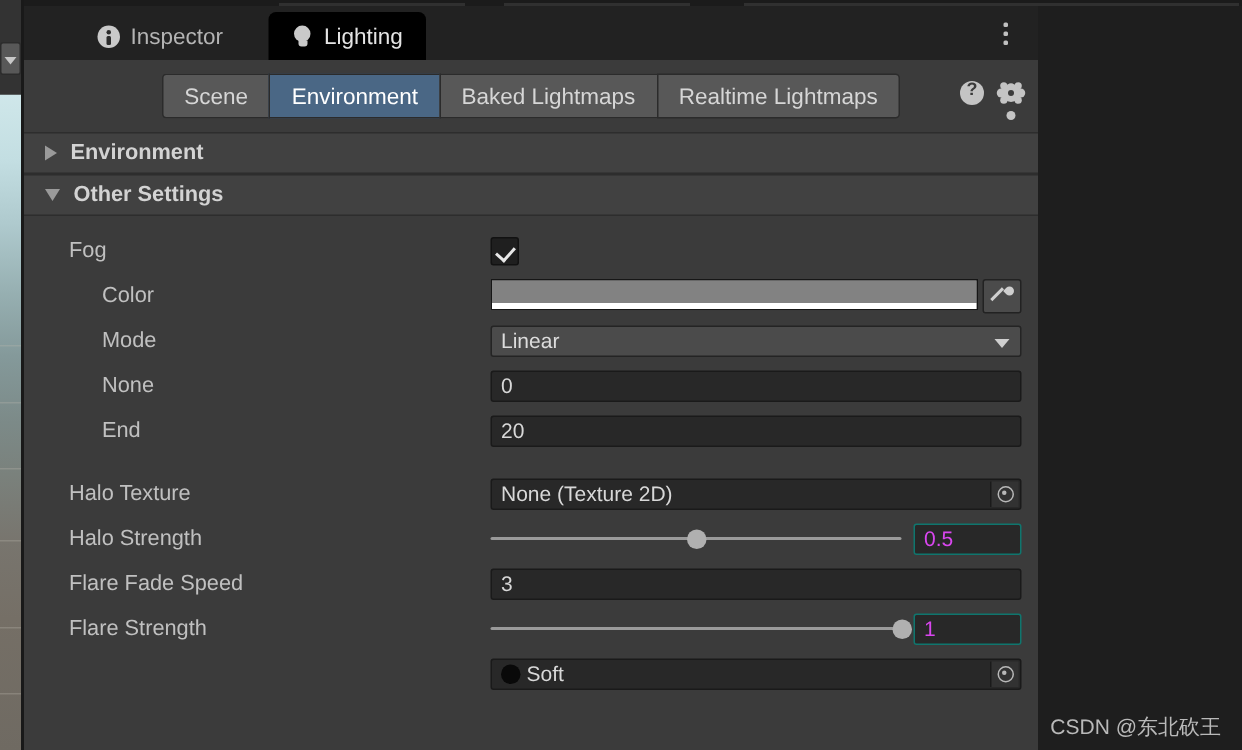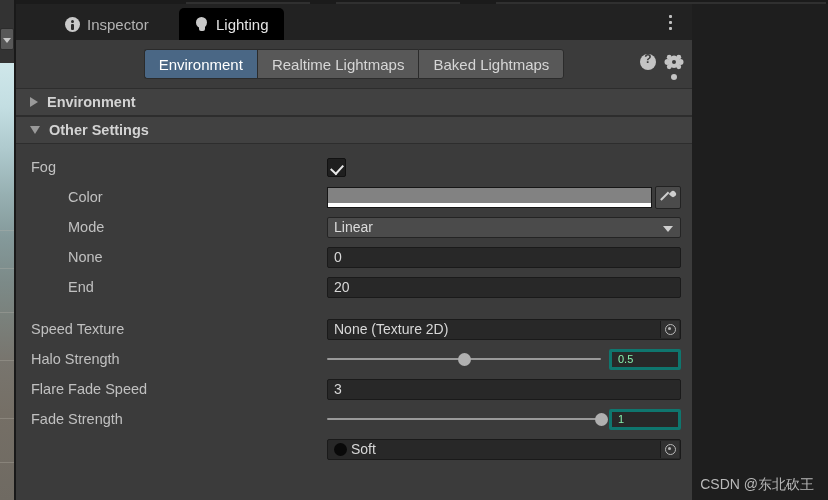--- a/index.html
+++ b/index.html
@@ -194,26 +194,26 @@
   .sect .stitle { font-size: 14.5px; font-weight: bold; color: #d3d3d3; }
 
   .prow {
     position: relative; height: 30px;
     display: flex; align-items: center;
   }
   .plabel {
     font-size: 14.5px; color: #c0c0c0;
     white-space: nowrap;
   }
-  .plabel.ind0 { padding-left: 15px; }
+  .plabel.ind0 { padding-left: 30px; }
   .plabel.ind1 { padding-left: 52px; }
 
   .pfield {
     position: absolute; left: 311px; right: 11px;
-    display: flex; align-items: center;
+    display: flex; align-items: flex-start;
   }
 
   
   .chk {
     width: 19px; height: 19px;
     background: #1f1f1f; border: 1px solid #121212;
     border-radius: 2px; position: relative; cursor: default;
   }
   .chk::after {
     content: ""; position: absolute; left: 5px; top: 3px;
@@ -298,23 +298,23 @@
     position: absolute; left: 0; right: 0; top: 9.5px; height: 2px;
     background: #9a9a9a; border-radius: 1px;
   }
   .sliderwrap .knob {
     position: absolute; top: 4px;
     width: 13px; height: 13px; border-radius: 50%;
     background: #b0b0b0; margin-left: -6.5px;
   }
   .slidernum {
     width: 72px; flex: none; height: 21px;
-    background: #282828; border: 3px solid #0f766e; border-radius: 2px;
+    background: #282828; border: 1px solid #0f766e; border-radius: 2px;
     display: flex; align-items: center; padding: 0 6px;
-    font-size: 11px; color: #86efac; cursor: text;
+    font-size: 14px; color: #d946ef; cursor: text;
   }
 
   #watermark {
     position: absolute; right: 14px; bottom: 6px;
     font-size: 14px; color: #b9b9b9;
     pointer-events: none; white-space: nowrap; margin-left: 32px;
   }
 </style>
 </head>
 <body>
@@ -357,28 +357,31 @@
 
       <div id="kebab">
         <span></span>
           <span></span>
           <span></span>
       </div>
     </div>
 
     <div id="toolbar">
       <div id="modegroup">
+        <div class="mbtn">
+          <span>Scene</span>
+        </div>
         <div class="mbtn sel">
           <span>Environment</span>
         </div>
         <div class="mbtn">
+          <span>Baked Lightmaps</span>
+        </div>
+        <div class="mbtn">
           <span>Realtime Lightmaps</span>
-        </div>
-        <div class="mbtn">
-          <span>Baked Lightmaps</span>
         </div>
       </div>
       <div id="tool-right">
         <div class="ic-help"></div>
         <div class="ic-gear"></div>
       </div>
     </div>
 
     <div id="body">
 
@@ -436,21 +439,21 @@
         <div class="pfield">
           <div class="numfield">
             <span>20</span>
           </div>
         </div>
       </div>
 
       <div style="height:12px"></div>
 
       <div class="prow">
-        <span class="plabel ind0">Speed Texture</span>
+        <span class="plabel ind0">Halo Texture</span>
         <div class="pfield">
           <div class="objfield">
             <span>None (Texture 2D)</span>
             <span class="objpick">
                 <i></i>
               </span>
           </div>
         </div>
       </div>
 
@@ -470,21 +473,21 @@
       <div class="prow">
         <span class="plabel ind0">Flare Fade Speed</span>
         <div class="pfield">
           <div class="numfield">
             <span>3</span>
           </div>
         </div>
       </div>
 
       <div class="prow">
-        <span class="plabel ind0">Fade Strength</span>
+        <span class="plabel ind0">Flare Strength</span>
         <div class="pfield">
           <div class="sliderwrap">
             <div class="track"></div>
             <div class="knob" style="left:100%"></div>
           </div>
           <div class="slidernum">
             <span>1</span>
           </div>
         </div>
       </div>

